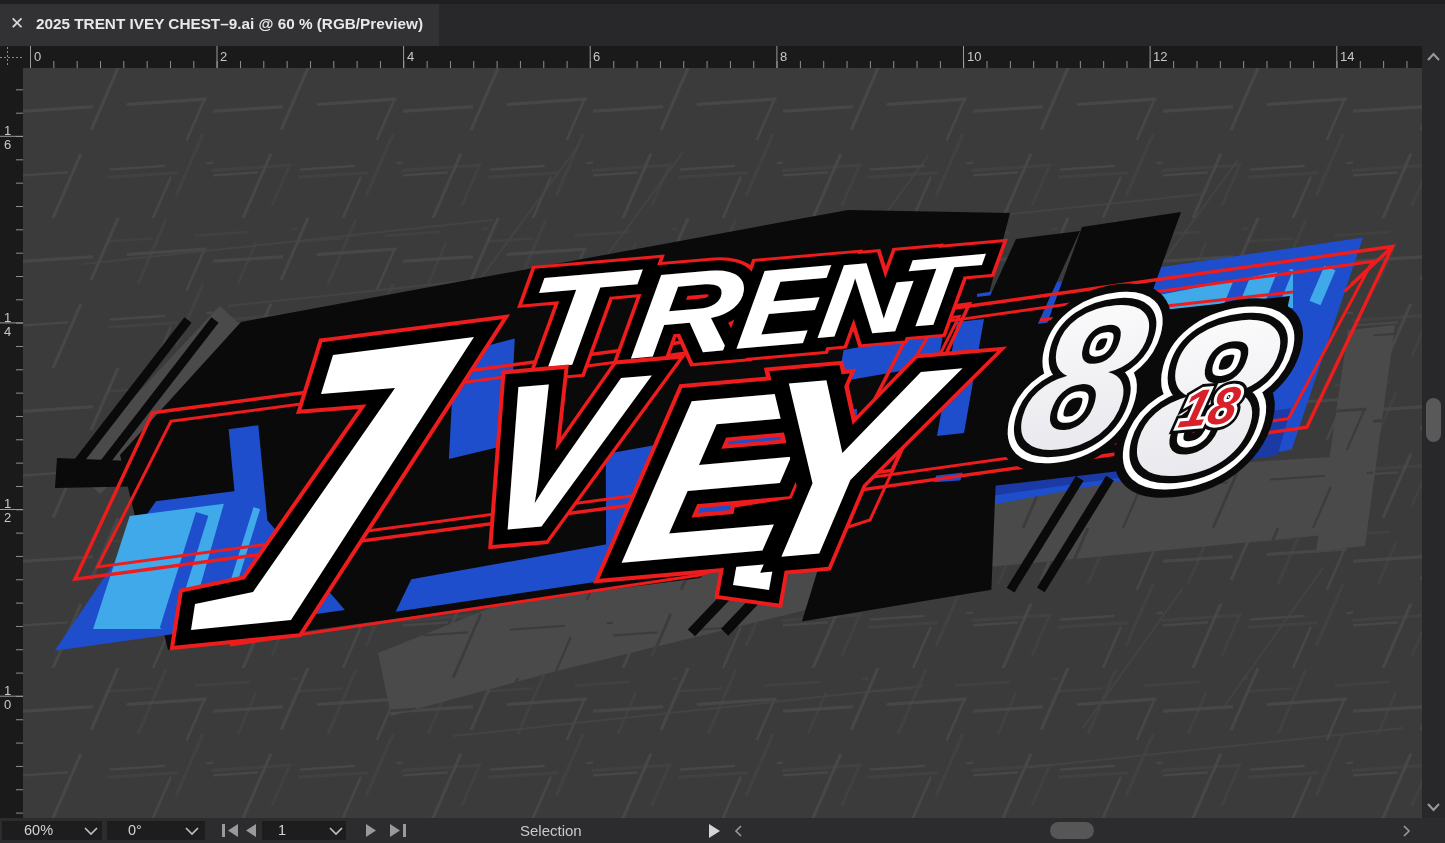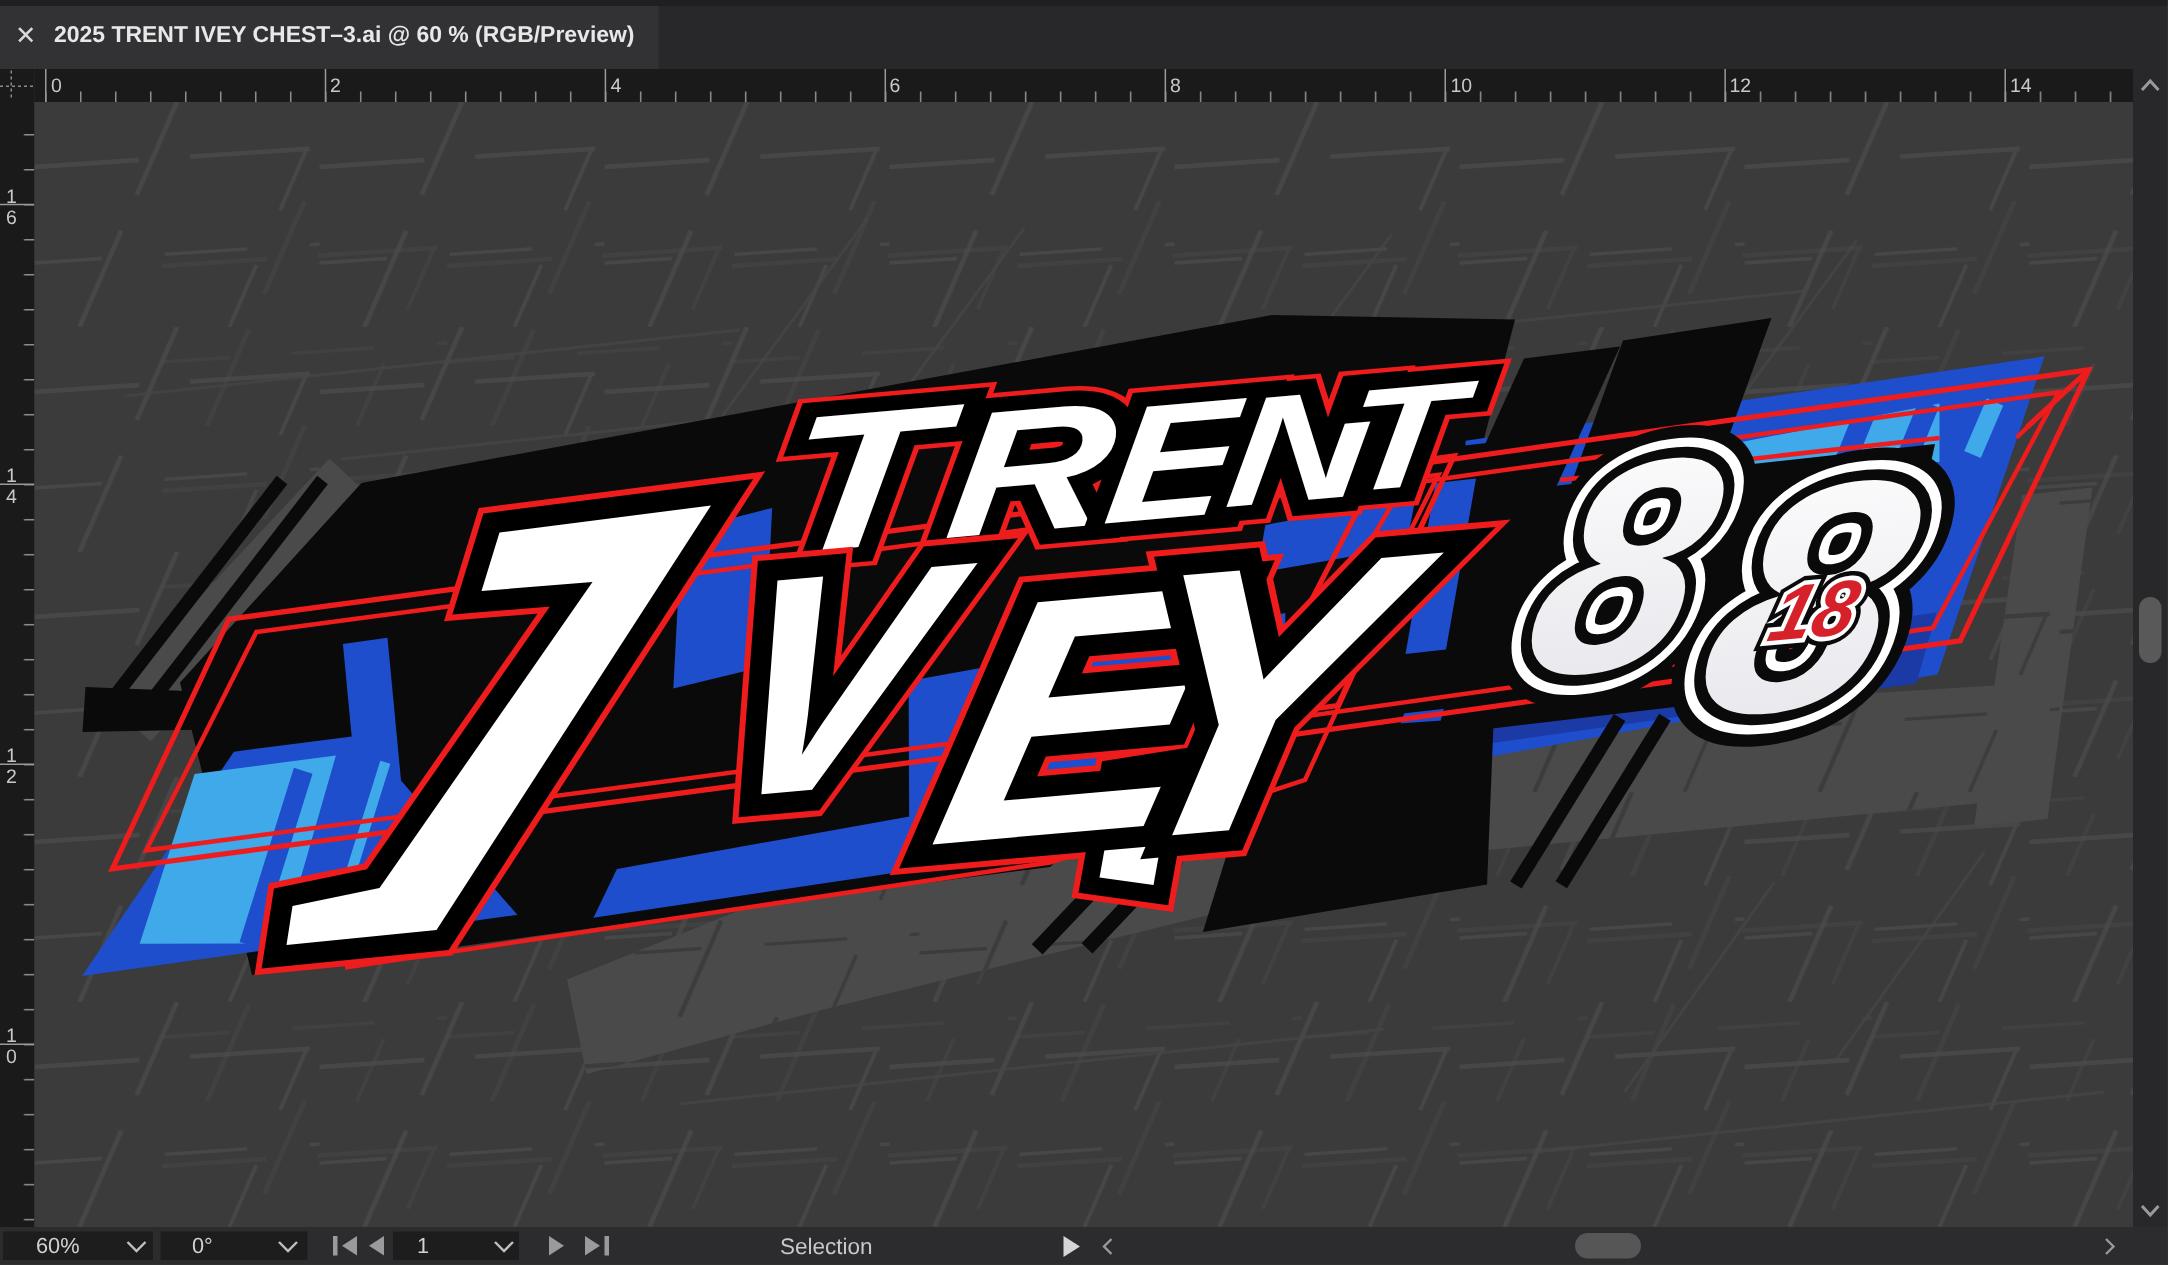--- a/index.html
+++ b/index.html
@@ -22,21 +22,21 @@
   #vsb .thumb{position:absolute;left:4px;top:352px;width:15px;height:44px;border-radius:8px;background:#595959;}
   
   #bbar{left:0;top:818px;width:1445px;height:25px;background:#2c2c2e;color:#22c55e;font-size:14px;}
 </style>
 </head>
 <body>
 <div class="abs" id="topstrip"></div>
 <div class="abs" id="tabrow">
     <div class="abs" id="tab">
   <span class="x">✕</span>
-  <span class="t">2025 TRENT IVEY CHEST–3.ai @ 60 % (RGB/Preview)</span>
+  <span class="t">2025 TRENT IVEY CHEST–9.ai @ 60 % (RGB/Preview)</span>
 </div>
   </div>
 
 <div class="abs" id="corner">
   <svg width="23" height="22">
     <g stroke="#8a8a8a" stroke-width="1">
       <line x1="7.5" y1="1" x2="7.5" y2="21" stroke-dasharray="2 2"></line>
       <line x1="0" y1="11.5" x2="22" y2="11.5" stroke-dasharray="2 2"></line>
     </g>
   </svg>

